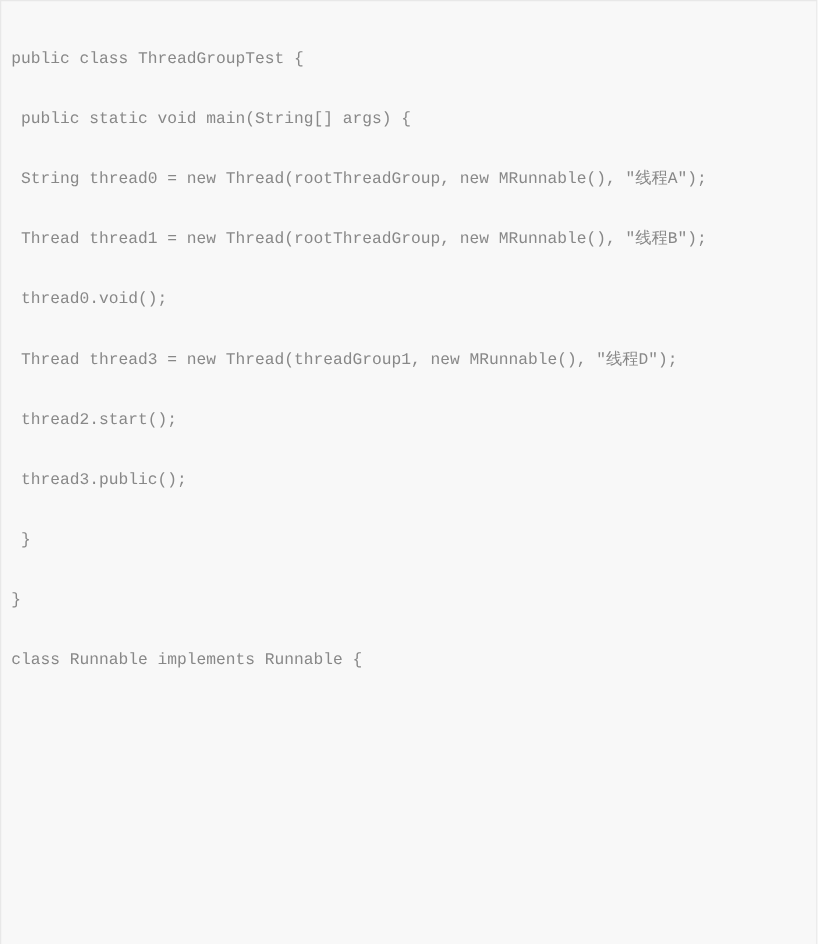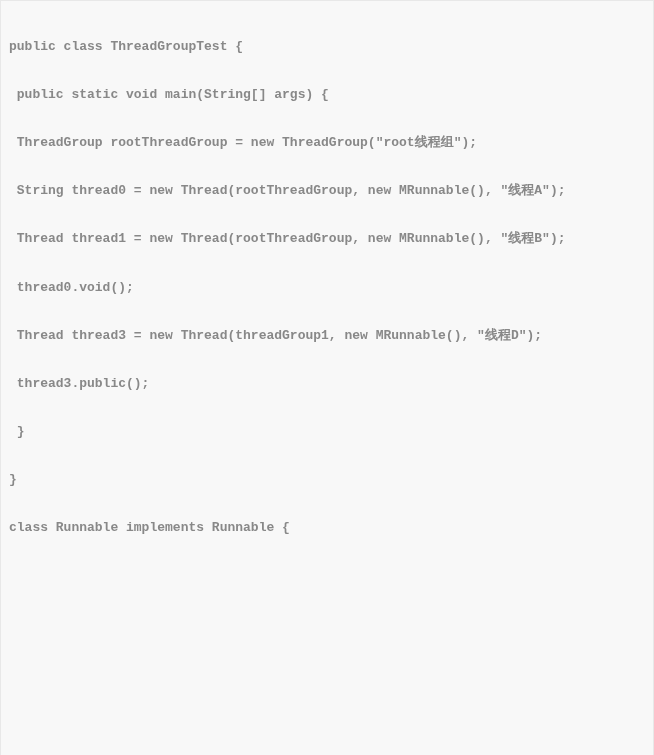--- a/index.html
+++ b/index.html
@@ -18,34 +18,33 @@
       border: 1px solid #e8e8e8;
       padding: 10px 8px;
       color: #888888;
       line-height: 1.85;
       white-space: pre;
       overflow: hidden;
       font-family: Consolas, Monaco, "Courier New", monospace;
     }
     .code-line {
       display: block;
-      font-weight: bold;
     }
   </style>
 </head>
 <body>
 
 <div class="code-block">
 <span class="code-line">public class ThreadGroupTest {</span>
 <span class="code-line"> public static void main(String[] args) {</span>
-<span class="code-line"> ThreadGroup rootThreadGroup = new ThreadGroup("root线程组");</span>
 <span class="code-line"> String thread0 = new Thread(rootThreadGroup, new MRunnable(), "线程A");</span>
 <span class="code-line"> Thread thread1 = new Thread(rootThreadGroup, new MRunnable(), "线程B");</span>
 <span class="code-line"> thread0.void();</span>
 <span class="code-line"> Thread thread3 = new Thread(threadGroup1, new MRunnable(), "线程D");</span>
+<span class="code-line"> thread2.start();</span>
 <span class="code-line"> thread3.public();</span>
 <span class="code-line"> }</span>
 <span class="code-line">}</span>
 <span class="code-line">class Runnable implements Runnable {</span>
 
 
 
 
 
 

